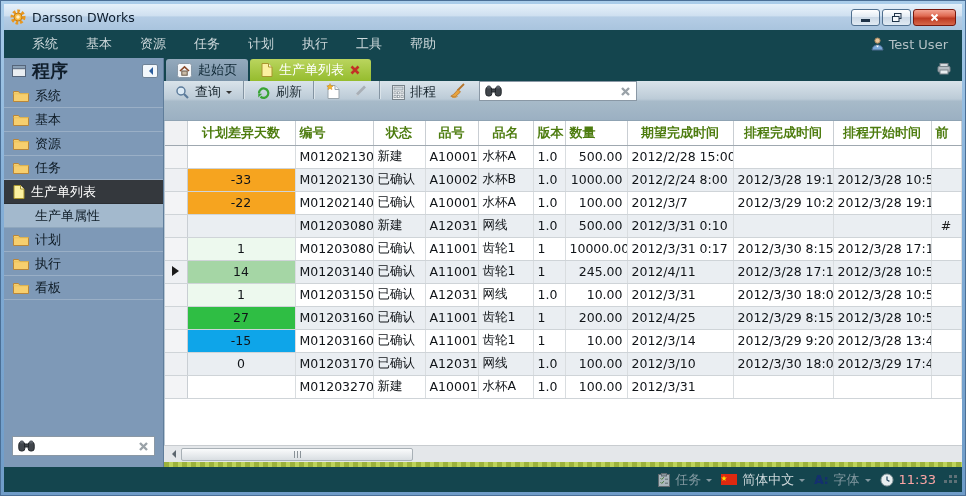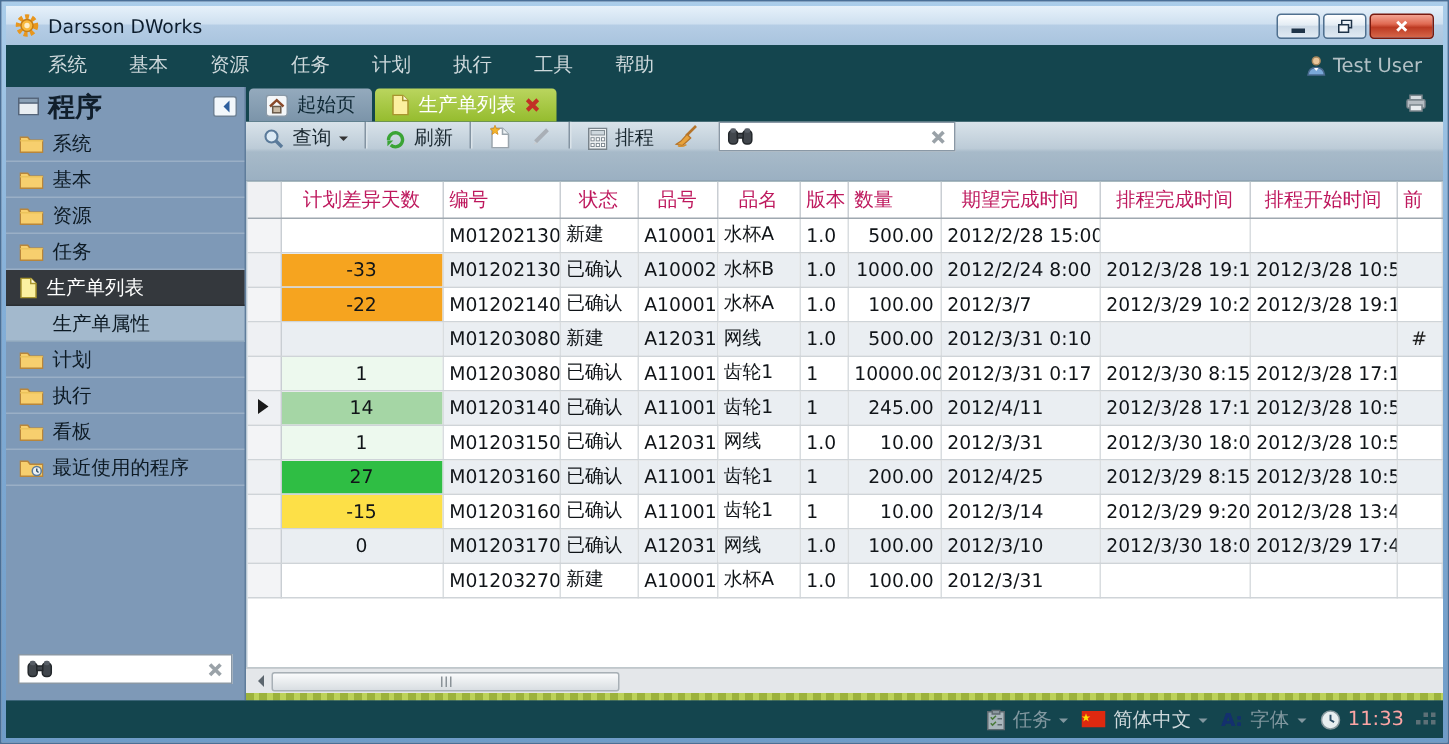--- a/index.html
+++ b/index.html
@@ -49,31 +49,31 @@
 
   .toolbar{height:40px;background:linear-gradient(180deg,#d9e3ea,#bccbd7 46%,#a7bac9 52%,#9bb0c2);display:flex;align-items:flex-start;gap:3px;padding:0 6px;border-bottom:1px solid #8fa3b3;}
   .tbtn{display:flex;align-items:center;gap:5px;padding:2px 5px;border-radius:3px;color:#19272f;font-size:13px;}
   .sep{width:0;height:18px;border-left:1px solid #8494a2;border-right:1px solid #dbe4ea;margin:0 3px;}
   .caret-down{width:0;height:0;border:3.5px solid transparent;border-top-color:#333;margin-top:4px;}
   .tsearch{margin-left:5px;width:158px;}
 
   
   .gridarea{flex:1;background:#ffffff;overflow:hidden;border-left:1px solid #b9c7d3;}
   table{border-collapse:collapse;table-layout:fixed;width:796px;font-size:12.5px;}
-  th{height:24px;font-weight:normal;font-size:13px;color:#be185d;background:#fff;border-right:1px solid #c9ced3;border-bottom:1px solid #9fa8b0;padding:0 4px;white-space:nowrap;overflow:hidden;text-align:center;}
+  th{height:24px;font-weight:bold;font-size:13px;color:#4d7c0f;background:#fff;border-right:1px solid #c9ced3;border-bottom:1px solid #9fa8b0;padding:0 4px;white-space:nowrap;overflow:hidden;text-align:center;}
   th.l{text-align:left;}
   th.selhead{background:#f0f1f3;border-bottom:1px solid #9fa8b0;}
   td{height:23px;border-right:1px solid #d9dde0;border-bottom:1px solid #cfd4d8;padding:0 4px;white-space:nowrap;overflow:hidden;color:#101418;}
   tr.alt td{background:#eaeef2;}
   td.sel{background:#f3f4f6;border-right:1px solid #c9ced3;padding:0;text-align:center;}
   tr.alt td.sel{background:#eef0f3;}
   td.diff{text-align:center;}
   td.r{text-align:right;}
   td.diff.orange{background:#f6a41f;}
-  td.diff.light-orange{background:#fde047;}
+  td.diff.light-orange{background:#0ea5e9;}
   td.diff.green{background:#2fbe44;}
   td.diff.mid-green{background:#a5d6a5;}
   td.diff.pale-green{background:#edf9ee;}
   td.tail{padding:0;}
   td.tailsel{background:#a0a6ab;color:#1c1c1c;text-align:center;}
   .rowarrow{display:inline-block;width:0;height:0;border:5px solid transparent;border-left:7px solid #1a1a1a;margin-left:4px;}
 
   
   .hscroll{height:17px;background:#e4e7ea;border-top:1px solid #c8ccd0;display:flex;align-items:center;padding-left:1px;}
   .harrow{width:16px;height:15px;display:flex;align-items:center;justify-content:center;}
@@ -235,30 +235,20 @@
               <span>执行</span>
             </div>
             <div class="sb-item">
               <span class="icn">
                 <svg width="16" height="13" viewBox="0 0 16 13">
                   <path d="M0.5 2.5 h5 l1.5 2 h8.5 v8 h-15 z" fill="#f7cf6e" stroke="#b8863b"></path>
                   <path d="M0.5 4.8 h15" stroke="#ecc35a" fill="none"></path>
                 </svg>
               </span>
               <span>看板</span>
-            </div>
-            <div class="sb-item">
-              <span class="icn">
-                <svg width="16" height="13" viewBox="0 0 16 13">
-                  <path d="M0.5 2.5 h5 l1.5 2 h8.5 v8 h-15 z" fill="#f7cf6e" stroke="#b8863b"></path>
-                  <circle cx="11.5" cy="9" r="3" fill="#eaf0f4" stroke="#5a7a9a"></circle>
-                  <path d="M11.5 7.4 v1.6 l1.2 1" stroke="#33536e" fill="none"></path>
-                </svg>
-              </span>
-              <span>最近使用的程序</span>
             </div>
           </div>
         <div class="sb-search">
           <div class="searchbox">
             <span class="icn">
                 <svg width="17" height="12" viewBox="0 0 17 12">
                   <rect x="0.8" y="2" width="6" height="9" rx="2.5" fill="#41464c" stroke="#23272b"></rect>
                   <rect x="10.2" y="2" width="6" height="9" rx="2.5" fill="#41464c" stroke="#23272b"></rect>
                   <rect x="6.5" y="4" width="4" height="3" fill="#41464c" stroke="#23272b"></rect>
                   <rect x="1.8" y="0.5" width="4" height="3" rx="1.5" fill="#585e66"></rect>

